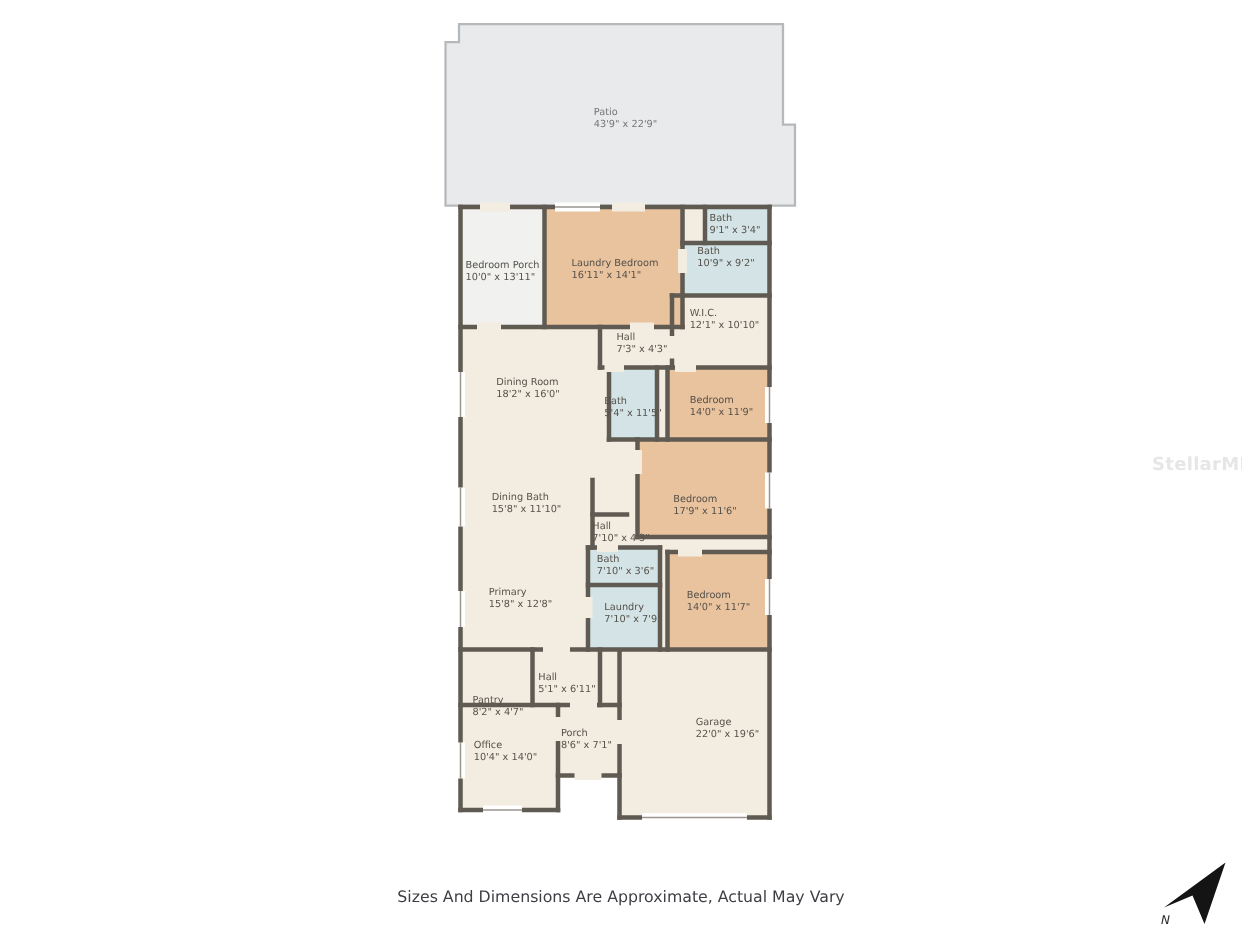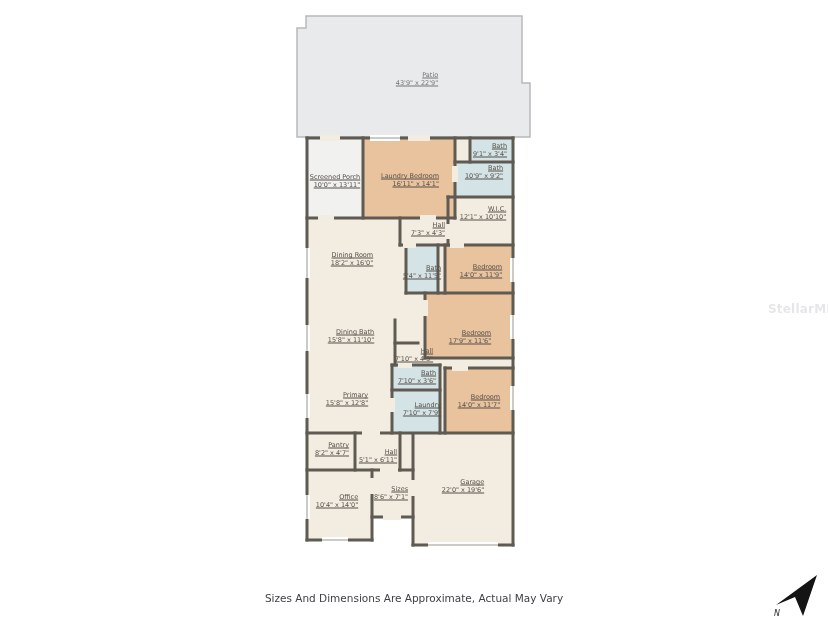--- a/index.html
+++ b/index.html
@@ -1,20 +1,20 @@
 <!DOCTYPE html>
 <html><head>
 <meta charset="utf-8">
 <style>
   html,body{margin:0;padding:0;background:#fff;}
   .canvas{position:relative;width:828px;height:621px;background:#ffffff;overflow:hidden;
           font-family:"DejaVu Sans","Liberation Sans",sans-serif;}
   .plan-svg{position:absolute;left:0;top:0;}
-  .lbl{position:absolute;transform:translate(-50%,-50%);text-align:right;
-       color:#56514a;white-space:nowrap;line-height:7.5px;pointer-events:none;text-decoration:underline;}
+  .lbl{position:absolute;transform:translate(-50%,-50%);text-align:left;
+       color:#56514a;white-space:nowrap;line-height:7.5px;pointer-events:none;}
   .lbl .rn{font-size:6.5px;}
   .lbl .rd{font-size:6.5px;}
   .lbl.patio{color:#73767a;}
   .watermark{position:absolute;left:768px;top:302px;font-size:12px;font-weight:600;
              color:#c9c9ce;opacity:.45;letter-spacing:.2px;}
   .disclaimer{position:absolute;left:0;top:592px;width:828px;text-align:center;
               font-size:10.5px;color:#3e3e45;}
 </style>
 </head>
 <body>
@@ -134,21 +134,21 @@
       <polygon points="817,575 776,605 795,597 803,616" fill="#141414"></polygon>
       <text x="774" y="616" font-size="8" font-style="italic" fill="#2a2a2a">N</text>
     </g>
   </svg>
 
   <div class="lbl patio" style="left:417px;top:79px">
     <div class="rn">Patio</div>
     <div class="rd">43'9" x 22'9"</div>
   </div>
   <div class="lbl" style="left:335px;top:181px">
-    <div class="rn">Screened Porch</div>
+    <div class="rn">Bedroom Porch</div>
     <div class="rd">10'0" x 13'11"</div>
   </div>
   <div class="lbl" style="left:410px;top:180px">
     <div class="rn">Laundry Bedroom</div>
     <div class="rd">16'11" x 14'1"</div>
   </div>
   <div class="lbl" style="left:490px;top:150px">
     <div class="rn">Bath</div>
     <div class="rd">9'1" x 3'4"</div>
   </div>
@@ -197,37 +197,37 @@
     <div class="rd">7'10" x 7'9"</div>
   </div>
   <div class="lbl" style="left:347px;top:399px">
     <div class="rn">Primary</div>
     <div class="rd">15'8" x 12'8"</div>
   </div>
   <div class="lbl" style="left:479px;top:401px">
     <div class="rn">Bedroom</div>
     <div class="rd">14'0" x 11'7"</div>
   </div>
-  <div class="lbl" style="left:332px;top:449px">
+  <div class="lbl" style="left:332px;top:471px">
     <div class="rn">Pantry</div>
     <div class="rd">8'2" x 4'7"</div>
   </div>
   <div class="lbl" style="left:378px;top:456px">
     <div class="rn">Hall</div>
     <div class="rd">5'1" x 6'11"</div>
   </div>
   <div class="lbl" style="left:337px;top:501px">
     <div class="rn">Office</div>
     <div class="rd">10'4" x 14'0"</div>
   </div>
   <div class="lbl" style="left:391px;top:493px">
-    <div class="rn">Sizes</div>
+    <div class="rn">Porch</div>
     <div class="rd">8'6" x 7'1"</div>
   </div>
-  <div class="lbl" style="left:463px;top:486px">
+  <div class="lbl" style="left:485px;top:486px">
     <div class="rn">Garage</div>
     <div class="rd">22'0" x 19'6"</div>
   </div>
 
   <div class="watermark">StellarMLS</div>
 
   <div class="disclaimer">Sizes And Dimensions Are Approximate, Actual May Vary</div>
 
 </div>
 

